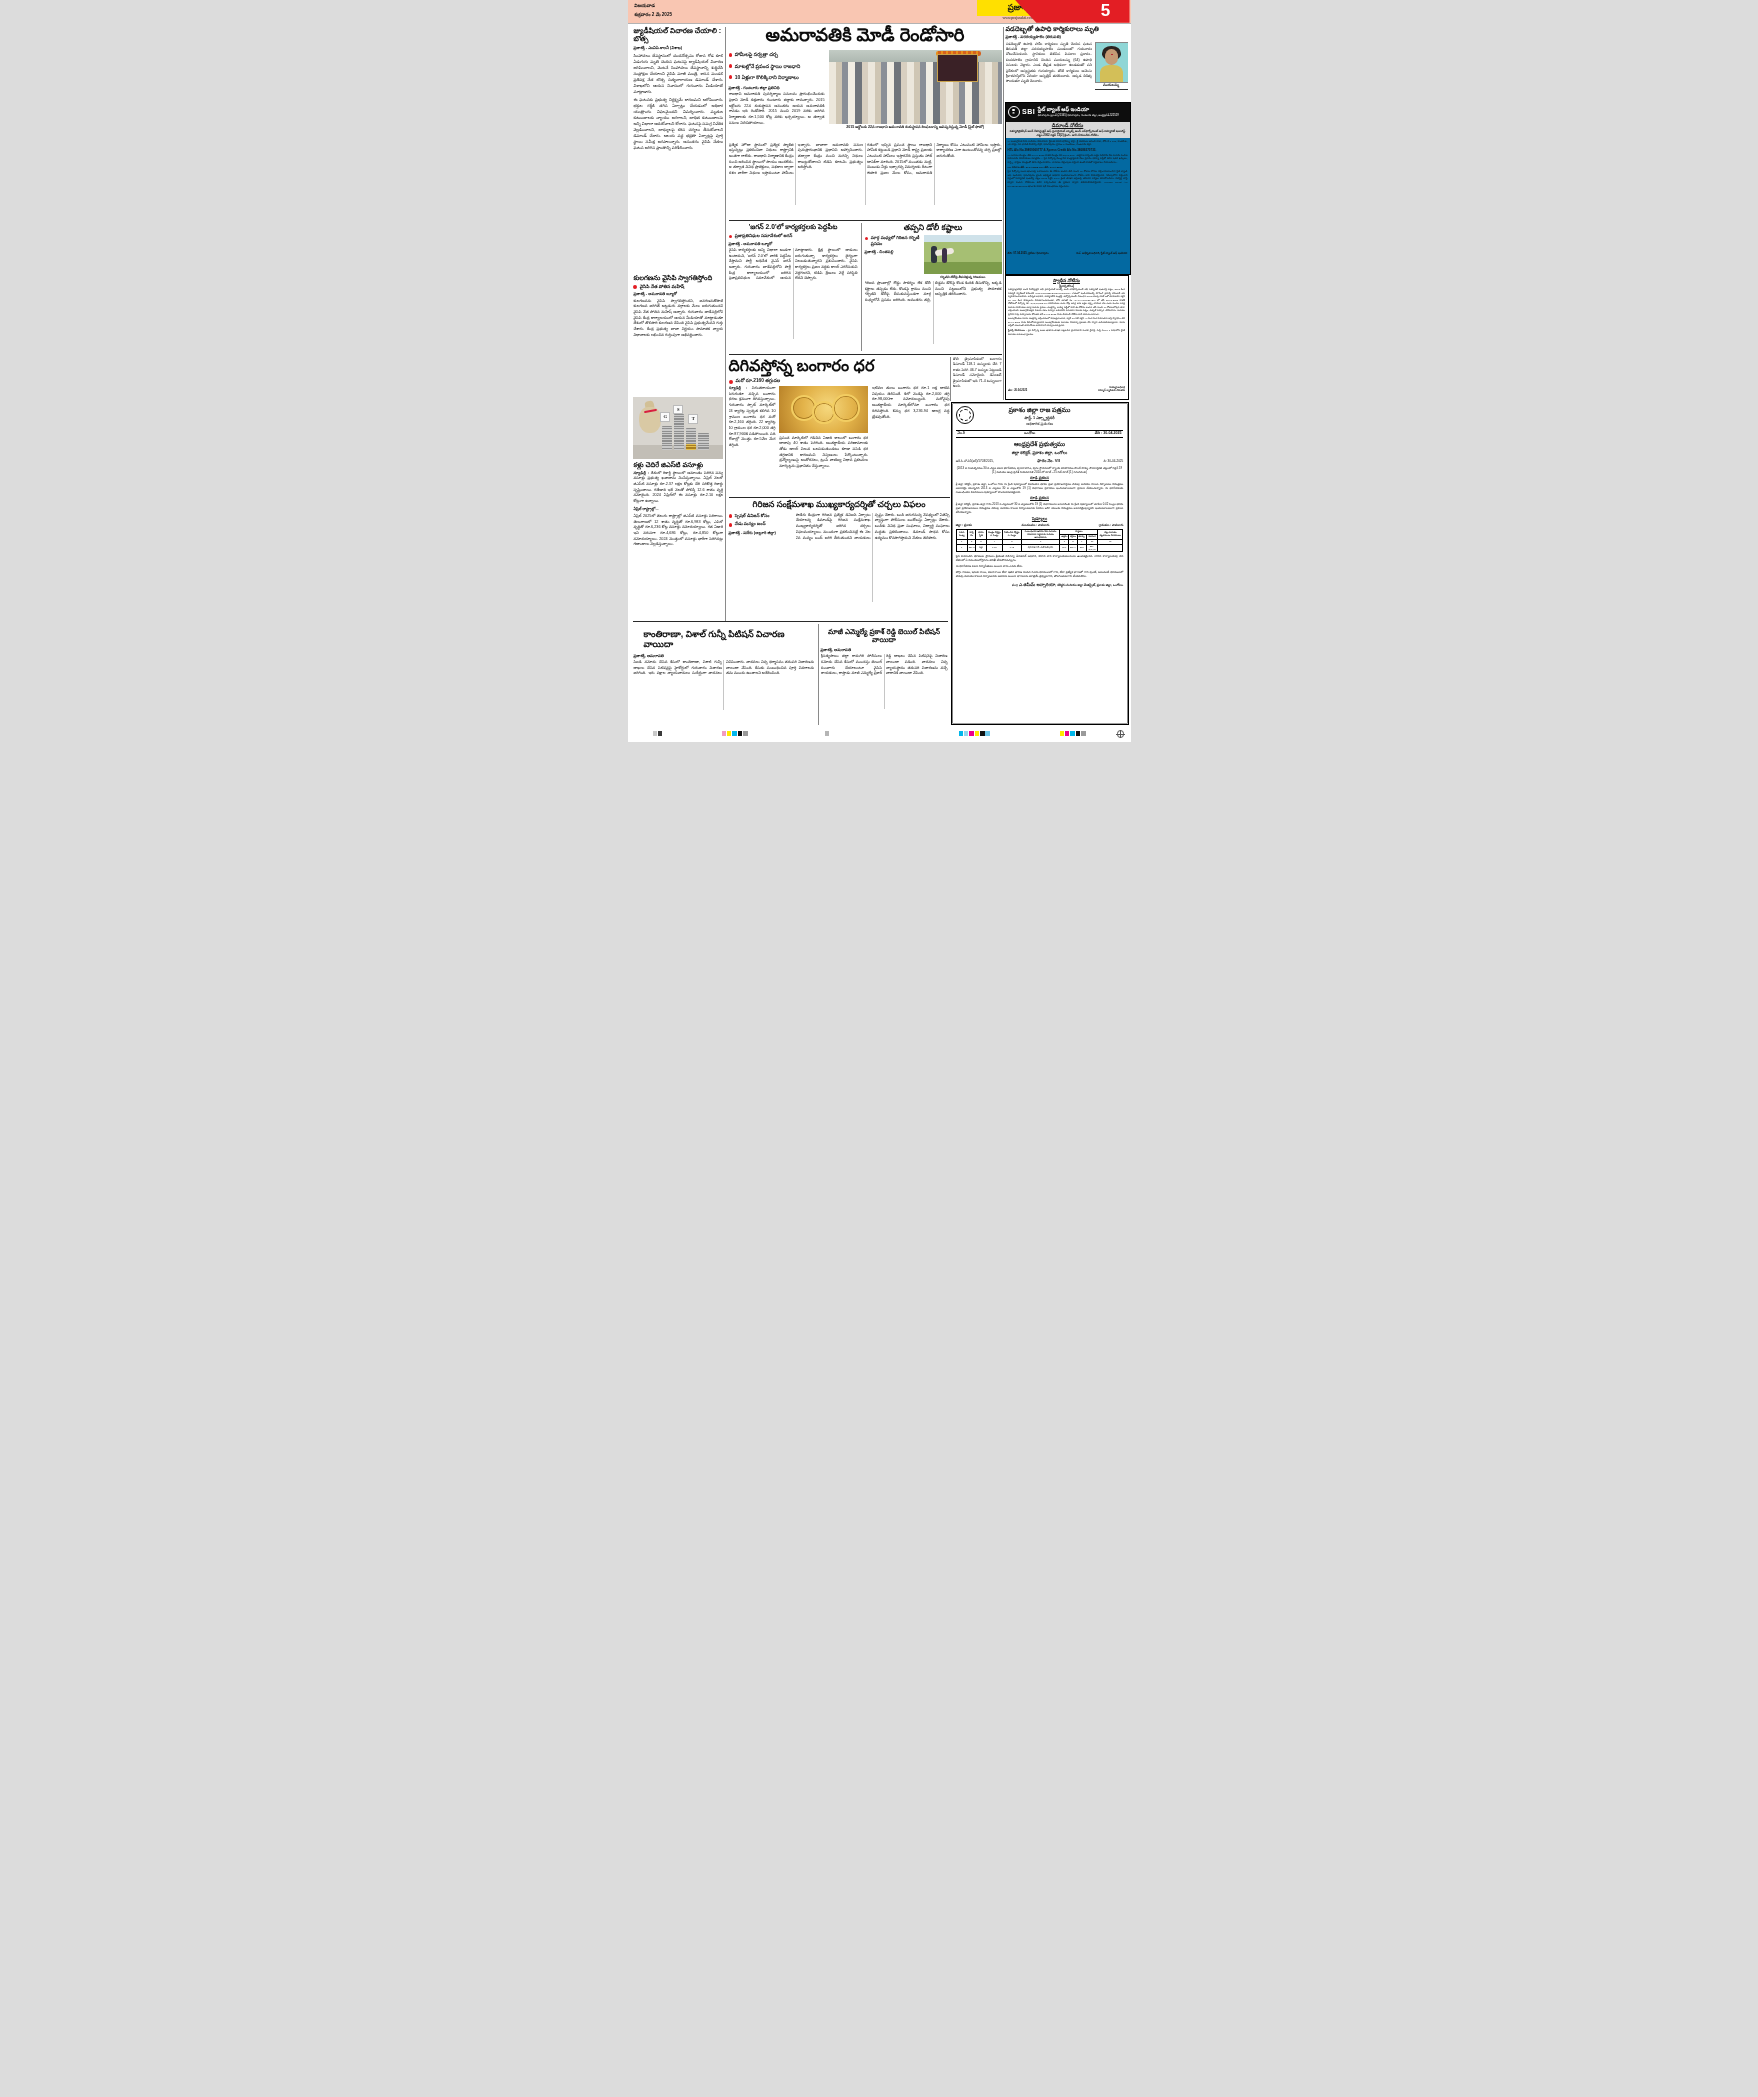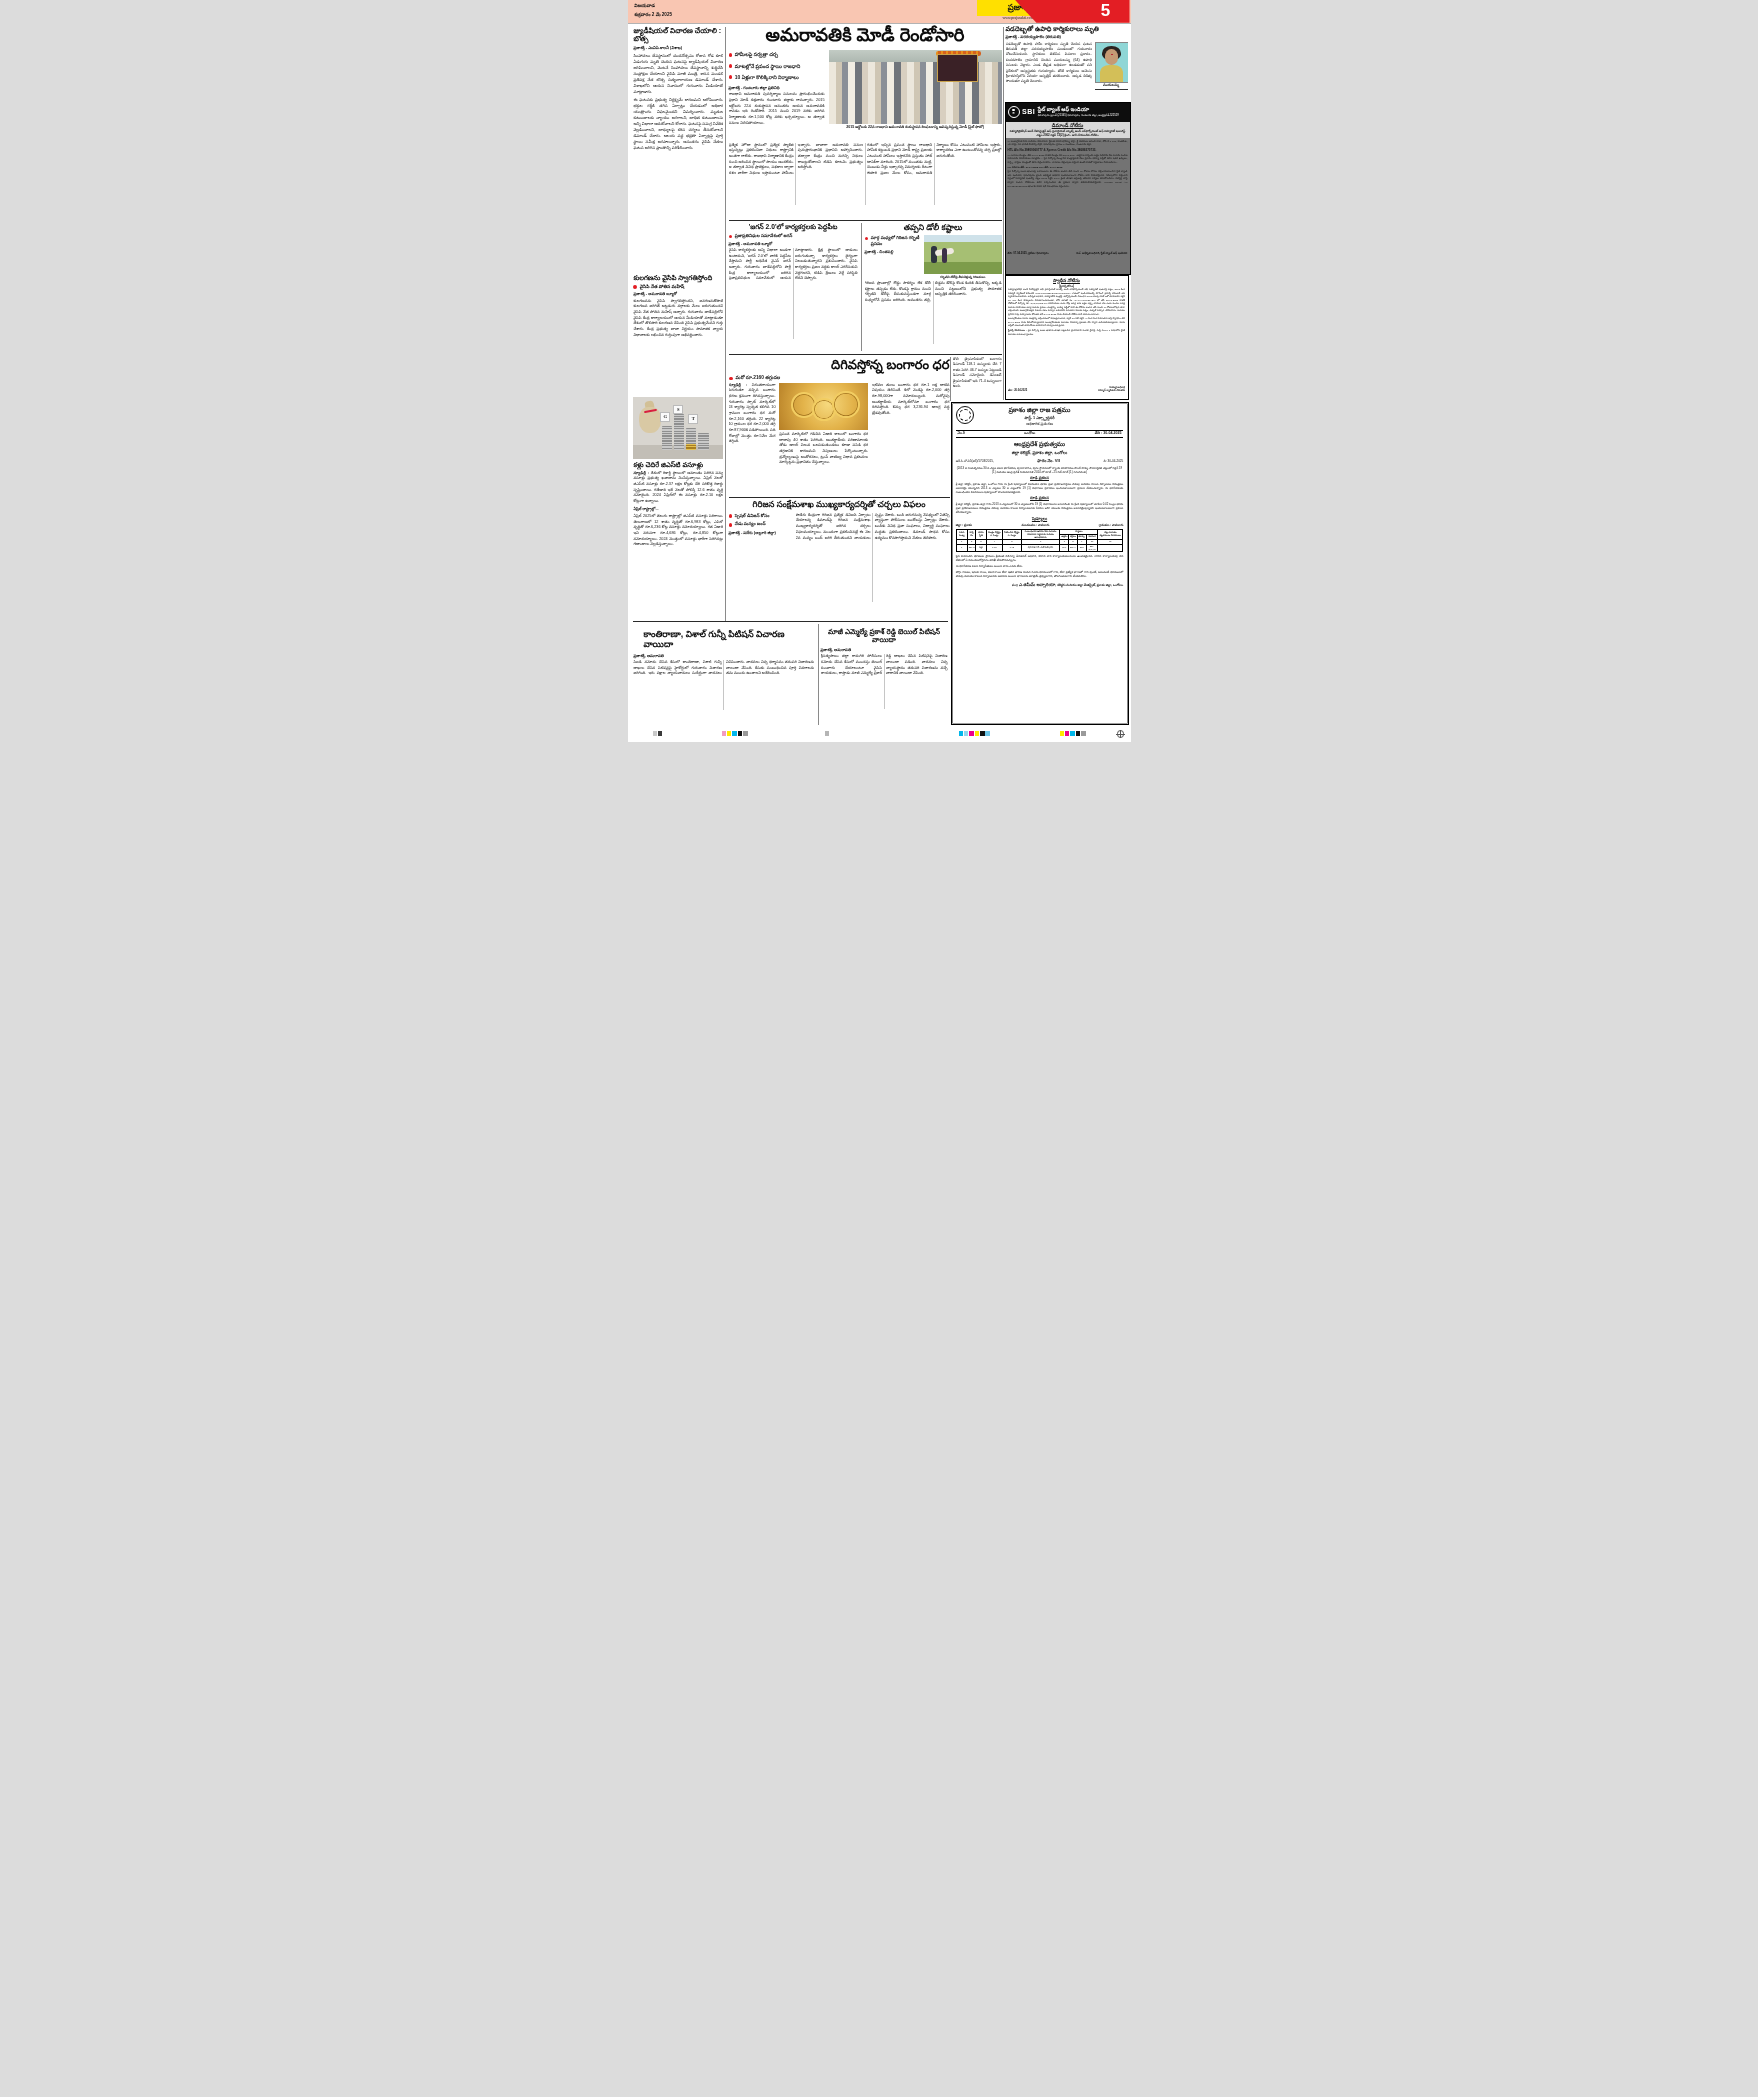--- a/index.html
+++ b/index.html
@@ -54,21 +54,21 @@
   .coins.gold{background:repeating-linear-gradient(0deg,#e4c253 0 0.8px,#a87e22 0.8px 1.7px);}
   .tile{position:absolute;width:7.6px;height:7.6px;background:#fafafa;border:0.4px solid #bbb;
         display:flex;align-items:center;justify-content:center;font-weight:bold;font-size:4.6px;
         font-family:"Liberation Serif",serif;color:#222;}
   .portrait{position:relative;width:32px;height:39px;background:#8fd6d6;border:0.4px solid #888;overflow:hidden;}
   .p-hair{position:absolute;left:6.7px;top:3.4px;width:18.5px;height:14.3px;background:#2b2320;border-radius:50% 50% 40% 40%;}
   .p-face{position:absolute;left:9.2px;top:6.7px;width:13.4px;height:16px;background:#c59a74;border-radius:46%;}
   .p-bindi{position:absolute;left:15.5px;top:11px;width:1.7px;height:1.7px;background:#b3172b;border-radius:50%;}
   .p-sari{position:absolute;left:4.2px;top:22px;width:23.5px;height:17.6px;background:#d3bf58;border-radius:40% 40% 0 0;}
   
-  .sbi{position:absolute;border:0.8px solid #000;background:#737373;}
+  .sbi{position:absolute;border:0.8px solid #000;background:#0369a1;}
   .sbi-head{display:flex;align-items:center;gap:2.5px;background:#0d0d0d;color:#fff;padding:1.3px 2.1px;height:18.5px;box-sizing:border-box;}
   .sbi-roundel{flex:0 0 auto;width:10px;height:10px;border:1.3px solid #fff;border-radius:50%;position:relative;}
   .sbi-roundel::after{content:"";position:absolute;left:3.8px;top:1.7px;width:2.5px;height:2.5px;border-radius:50%;background:#fff;box-shadow:0 2.9px 0 -0.4px #fff;}
   .sbi-word{font-size:7.1px;font-weight:bold;letter-spacing:0.4px;}
   .sbi-bank{font-size:5.2px;font-weight:bold;line-height:1.1;}
   .sbi-branch{font-size:2.7px;line-height:1.2;margin-top:0.8px;}
   .sbi-band{background:#d9d9d9;text-align:center;padding:0.8px 1.7px;}
   .sbi-title{font-size:5px;font-weight:bold;text-decoration:underline;}
   .sbi-sub{font-size:2.9px;font-weight:bold;line-height:1.35;margin-top:0.4px;}
   .sbi-body{padding:1.3px 2.1px;font-size:2.5px;line-height:1.42;text-align:justify;}
@@ -244,21 +244,21 @@
           <div class="doli-cloth"></div>
           <div class="doli-fig2"></div>
         </div>
         <div class="cap" style="font-size:3.1px;margin-top:0.8px;">గర్భిణిని డోలీపై తీసుకెళ్తున్న గిరిజనులు</div>
       </div>
     </div>
     <div class="btxt cols2 clip" style="height:63px;margin-top:2.1px;">గిరిజన ప్రాంతాల్లో రోడ్డు సౌకర్యం లేక డోలీ కష్టాలు తప్పడం లేదు. కొండపై గ్రామం నుంచి గర్భిణిని డోలీపై తీసుకువస్తుండగా మార్గ మధ్యలోనే ప్రసవం జరిగింది. అనంతరం తల్లి, బిడ్డను డోలీపై కొండ కిందికి తీసుకొచ్చి, అక్కడి నుంచి పట్టణంలోని ప్రభుత్వ సామాజిక ఆస్పత్రికి తరలించారు.</div>
   </section>
 
   <section class="abs" style="left:101px;top:357px;width:221px;height:138px;">
-    <div class="hl" style="font-size:13px;text-align:right;">దిగివస్తోన్న బంగారం ధర</div>
+    <div class="hl" style="font-size:16px;">దిగివస్తోన్న బంగారం ధర</div>
     <div class="blt" style="font-size:4.8px;margin:2.5px 0 1.7px 0.8px;">
       <span class="dot"></span>
       <span>మరో రూ.2160 తగ్గుదల</span>
     </div>
     <div style="display:flex;gap:3.8px;">
       <div class="btxt clip" style="flex:0 0 47px;height:107px;">
         <b>న్యూఢిల్లీ :</b>
         <span>నిరంతరాయంగా పెరుగుతూ వచ్చిన బంగారం ధరలు క్రమంగా దిగివస్తున్నాయి. గురువారం స్పాట్ మార్కెట్‌లో 24 క్యారెట్ల స్వచ్ఛత కలిగిన 10 గ్రాముల బంగారం ధర మరో రూ.2,160 తగ్గింది. 22 క్యారెట్ల 10 గ్రాముల ధర రూ.2,000 తగ్గి రూ.87,900కి పడిపోయింది. పది రోజుల్లో మొత్తం రూ.5వేల మేర తగ్గింది.</span>
       </div>
       <div style="flex:0 0 89px;">

